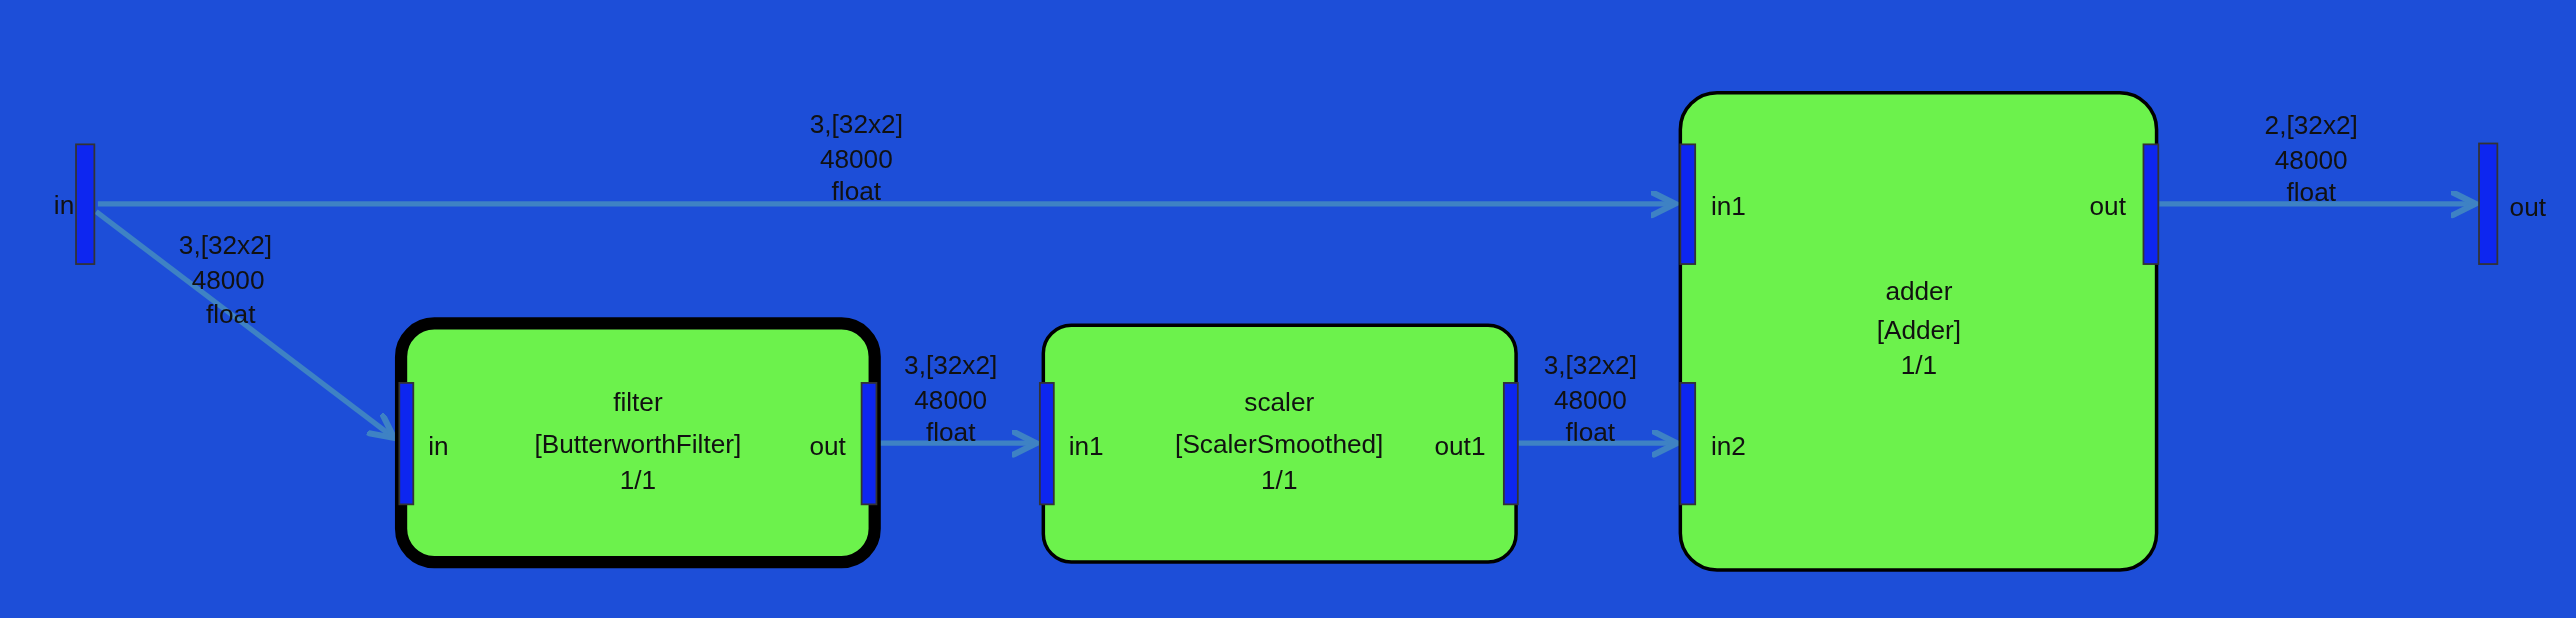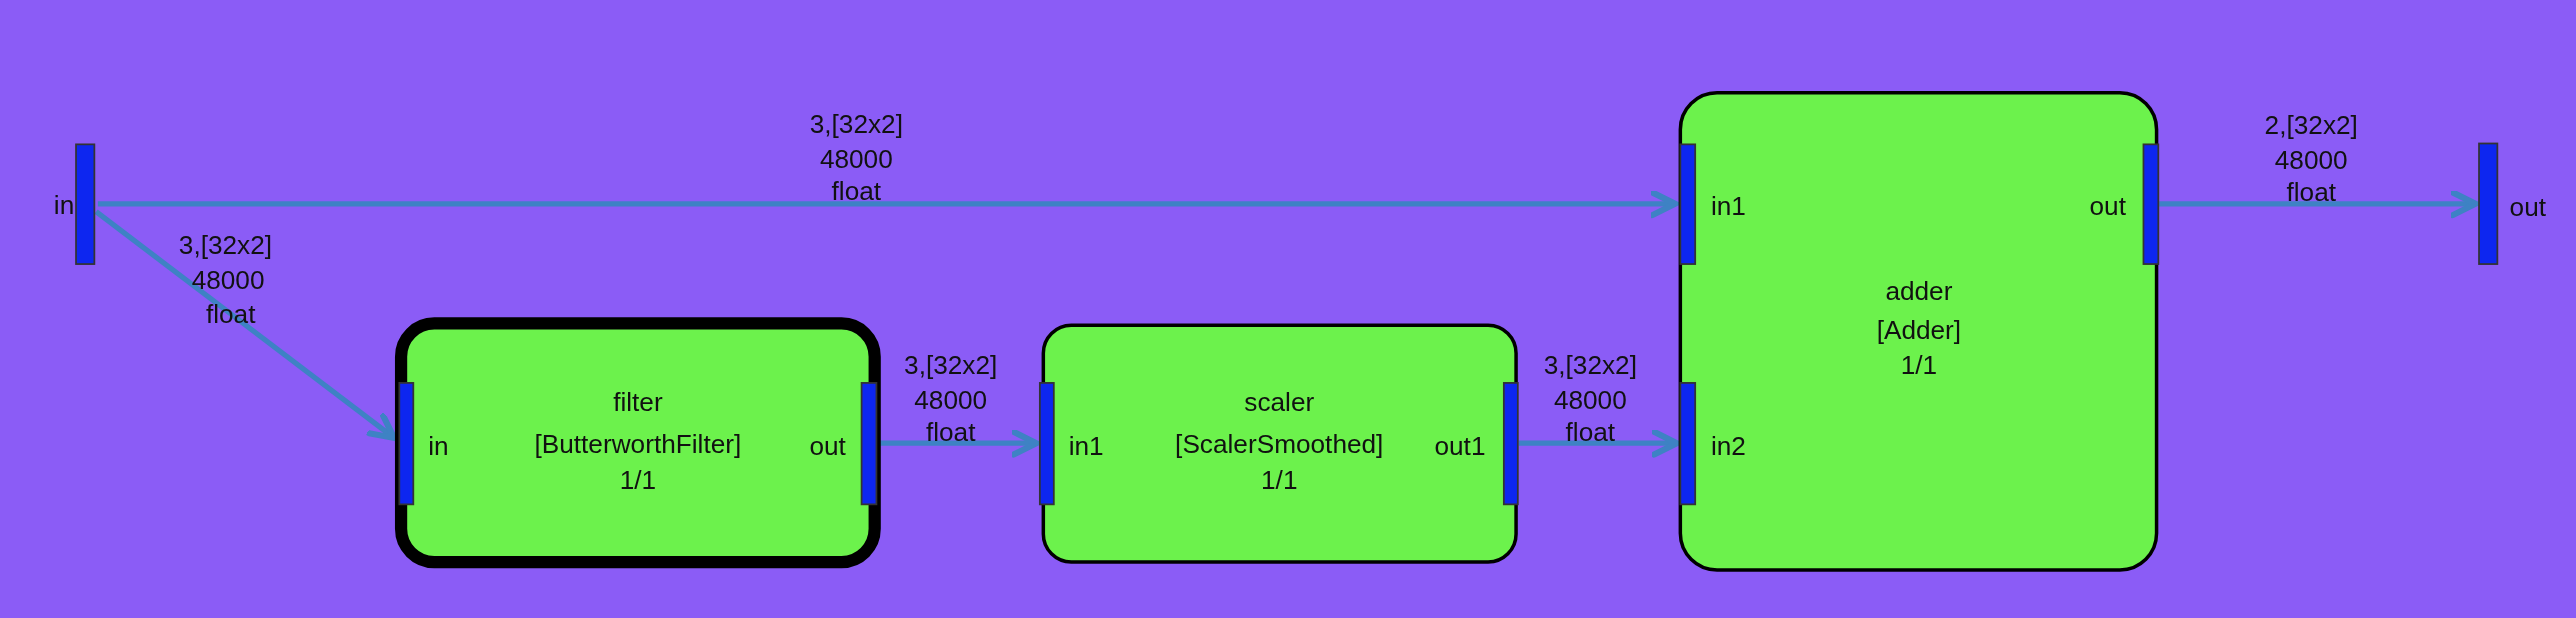--- a/index.html
+++ b/index.html
@@ -4,21 +4,21 @@
 <style>
   html, body {
     margin: 0;
     padding: 0;
     background: #ffffff;
   }
   .canvas-wrap {
     width: 2576px;
     height: 619px;
     position: relative;
-    background: #8b5cf6;
+    background: #1d4ed8;
     overflow: hidden;
     text-align: center;
   }
   svg text {
     font-family: "Liberation Sans", sans-serif;
     font-size: 30px;
     fill: #111111;
   }
   .edge-label { font-size: 30px; }
   .block-label { font-size: 30px; }

